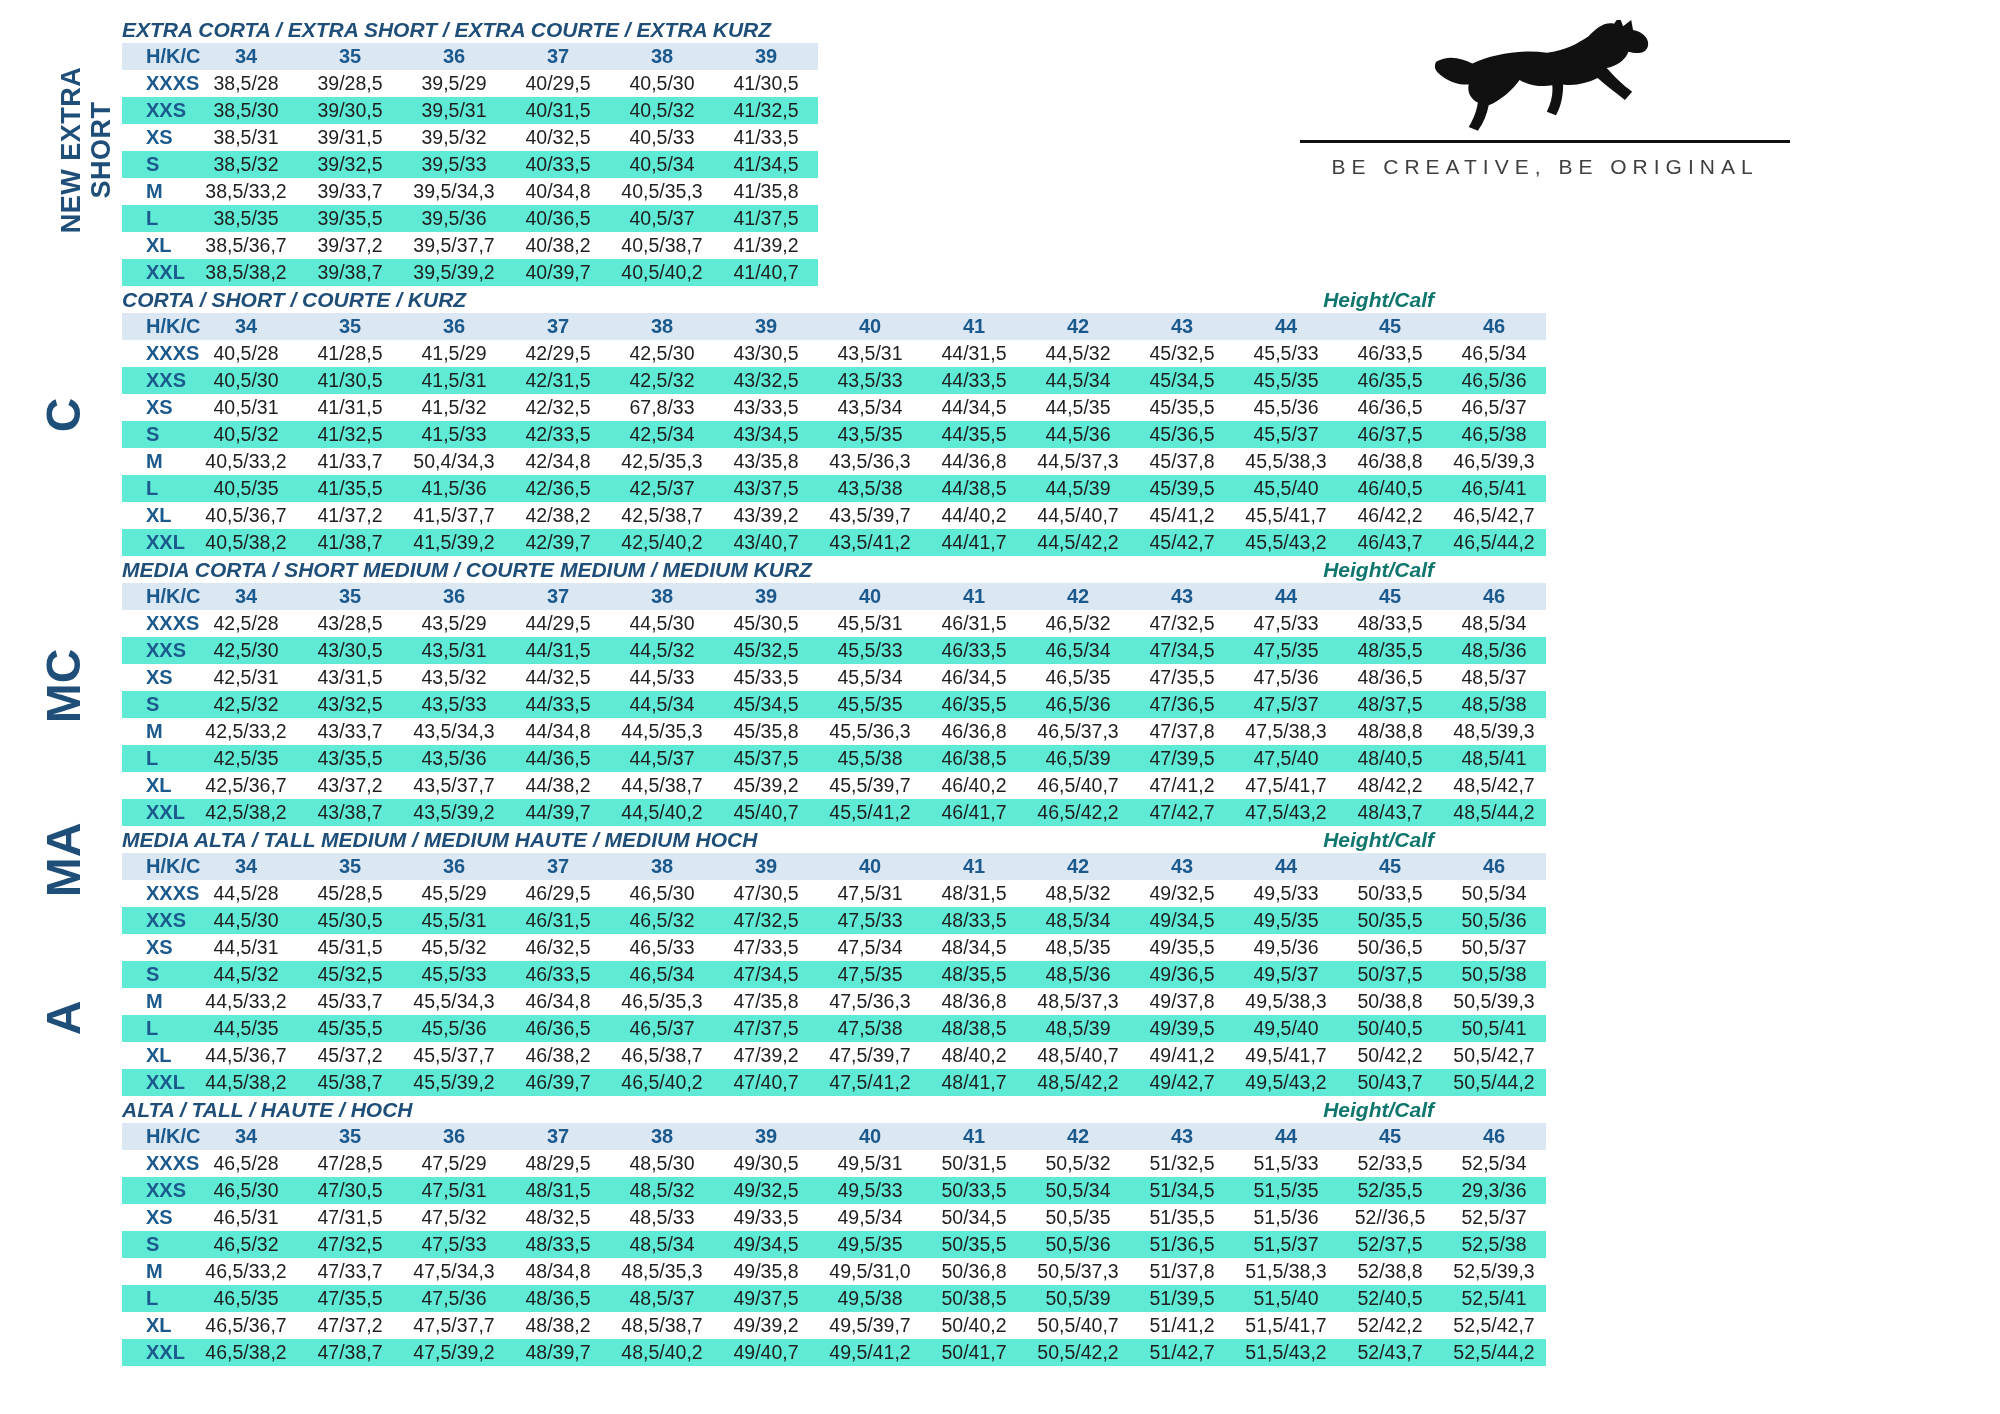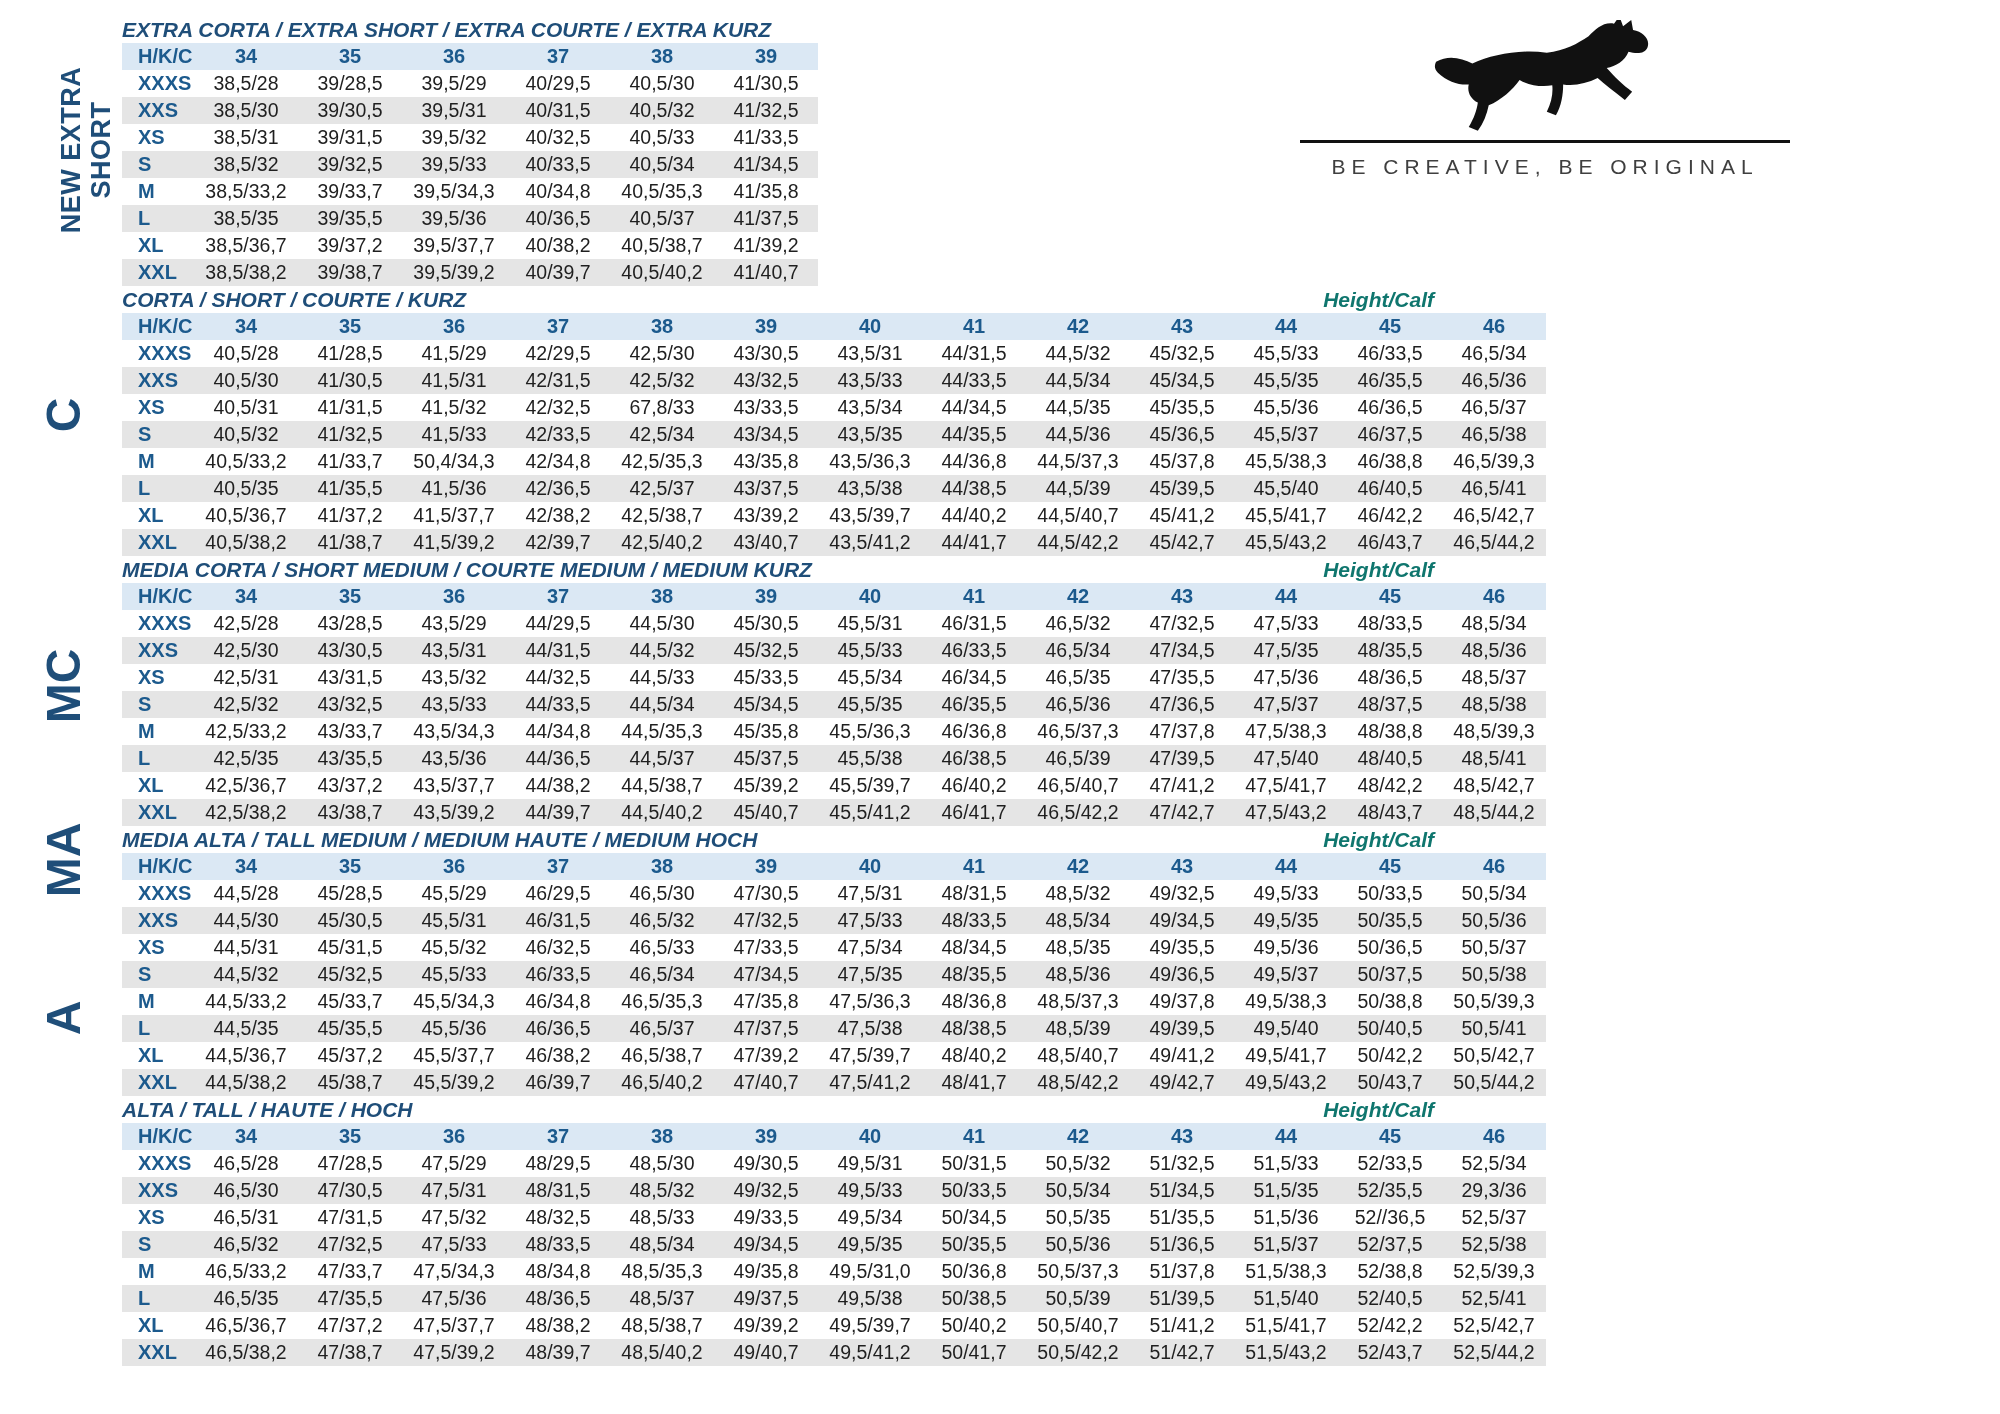--- a/index.html
+++ b/index.html
@@ -28,23 +28,23 @@
   #tables{position:absolute;left:122px;top:16px;width:1424px;}
   .size-table{width:1424px;height:270px;}
   .size-table.compact{width:696px;}
   .title-row{position:relative;height:27px;}
   .table-title{margin:0;font-size:21px;font-style:italic;font-weight:bold;color:#1f4e79;
                line-height:27px;white-space:nowrap;}
   .height-calf{position:absolute;right:112px;bottom:0;font-size:21px;font-style:italic;
                font-weight:bold;color:#0f766e;line-height:27px;}
   .trow{display:flex;height:27px;line-height:27px;}
   .trow.header{background:#dbe8f4;}
-  .trow.alt{background:#e5e5e5;}
+  .trow.alt{background:#5eead4;}
   .cell{display:block;}
-  .rlabel{width:72px;flex:0 0 72px;padding-left:16px;box-sizing:border-box;
+  .rlabel{width:72px;flex:0 0 72px;padding-left:24px;box-sizing:border-box;
           font-weight:bold;color:#1c5a8d;font-size:20px;}
   .chead{flex:1;text-align:center;font-weight:bold;color:#1c5a8d;font-size:20px;}
   .val{flex:1;text-align:center;font-size:19.5px;color:#1f1f1f;}
 </style>
 </head>
 <body>
 
 <div class="page">
 
   <div class="side-label sl-0">NEW EXTRA

